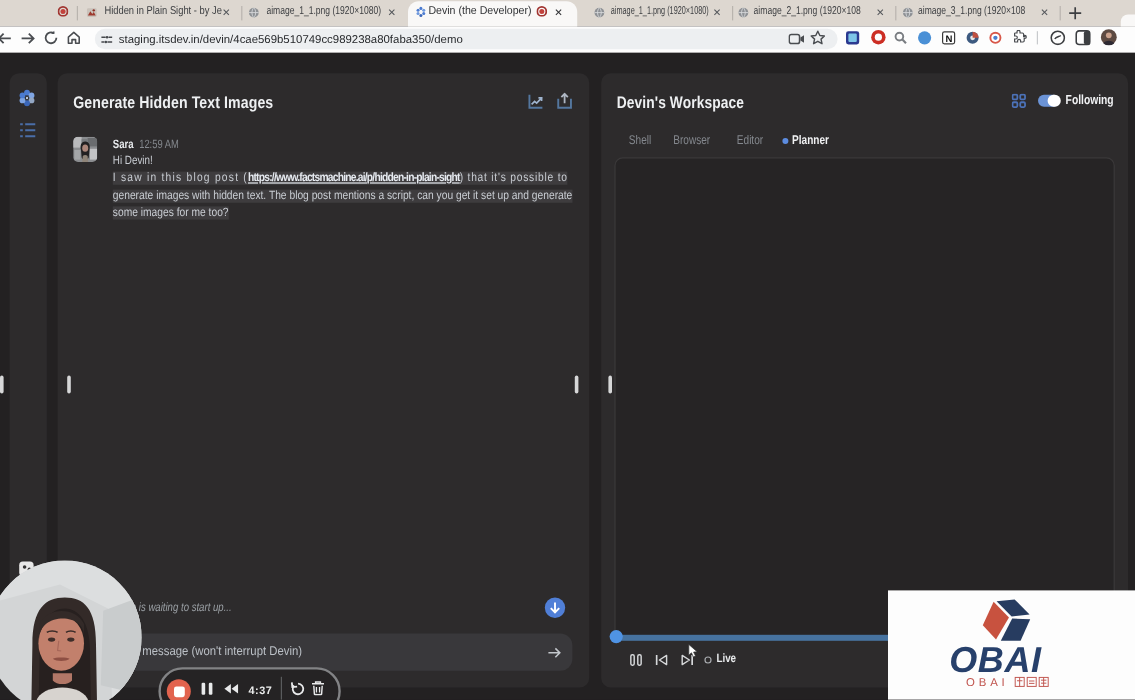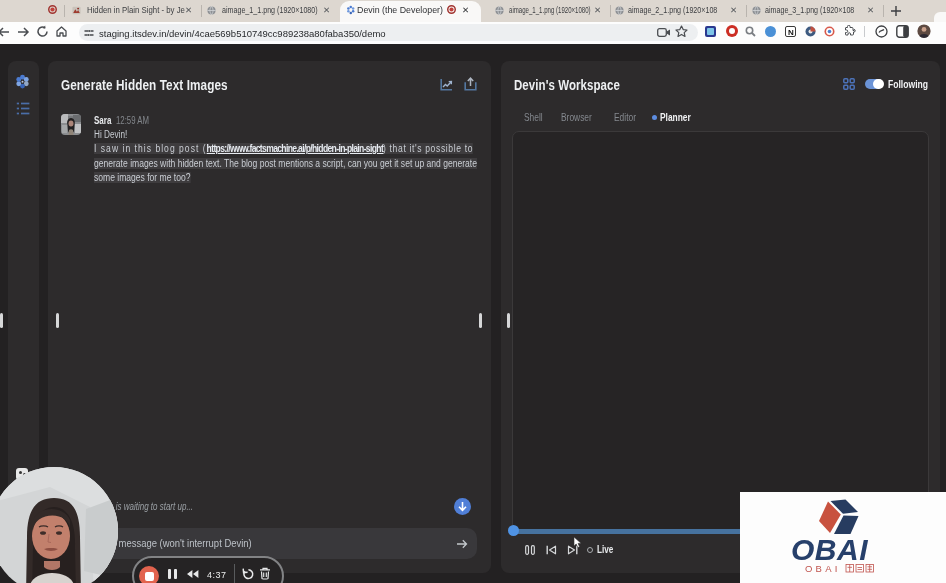--- a/index.html
+++ b/index.html
@@ -319,21 +319,21 @@
 
 <div class="abs" style="left:132px;top:556px;width:152px;height:40px;background:#252324;border:2px solid #828385;border-radius:20px"></div>
 <div class="abs" style="left:139px;top:566px;width:20px;height:20px;border-radius:50%;background:#e2634e"></div>
 <div class="abs" style="left:144.5px;top:571.5px;width:9px;height:9px;border-radius:2px;background:#fff"></div>
 <div class="abs" style="left:168px;top:569px;width:3px;height:10px;background:#e8e9ea;border-radius:1px"></div>
 <div class="abs" style="left:173.5px;top:569px;width:3px;height:10px;background:#e8e9ea;border-radius:1px"></div>
 <svg class="abs" style="left:186px;top:569px" width="13" height="10" viewBox="0 0 13 10">
   <path d="M6.4 1 L1 5 L6.4 9 Z" fill="#e8e9ea"></path>
   <path d="M12.4 1 L7 5 L12.4 9 Z" fill="#e8e9ea"></path>
 </svg>
-<div class="abs" style="left:207px;top:570px;font-size:9px;font-weight:normal;color:#eceded;letter-spacing:0.5px">4:37</div>
+<div class="abs" style="left:207px;top:570px;font-size:9px;font-weight:bold;color:#eceded;letter-spacing:0.5px">4:37</div>
 <div class="abs" style="left:234px;top:564px;width:1px;height:19px;background:#595b5d"></div>
 <svg class="abs" style="left:242px;top:568px" width="12" height="12" viewBox="0 0 12 12">
   <path d="M3.0 3.2 A4.4 4.4 0 1 0 6.4 1.7" stroke="#e8e9ea" stroke-width="1.5" fill="none"></path>
   <path d="M1.2 0.6 L1.6 4.6 L5.6 4.2" fill="none" stroke="#e8e9ea" stroke-width="1.5"></path>
 </svg>
 <svg class="abs" style="left:259px;top:567px" width="12" height="13" viewBox="0 0 12 13">
   <path d="M1 2.8 H11 M4 2.8 V1.4 H8 V2.8" stroke="#e8e9ea" stroke-width="1.2" fill="none"></path>
   <path d="M2.5 4.5 L3 11.5 C3 12,9 12,9 11.5 L9.5 4.5" stroke="#e8e9ea" stroke-width="1.2" fill="none"></path>
   <path d="M4.7 5.5 V10 M7.3 5.5 V10" stroke="#e8e9ea" stroke-width="1.1"></path>
 </svg>

